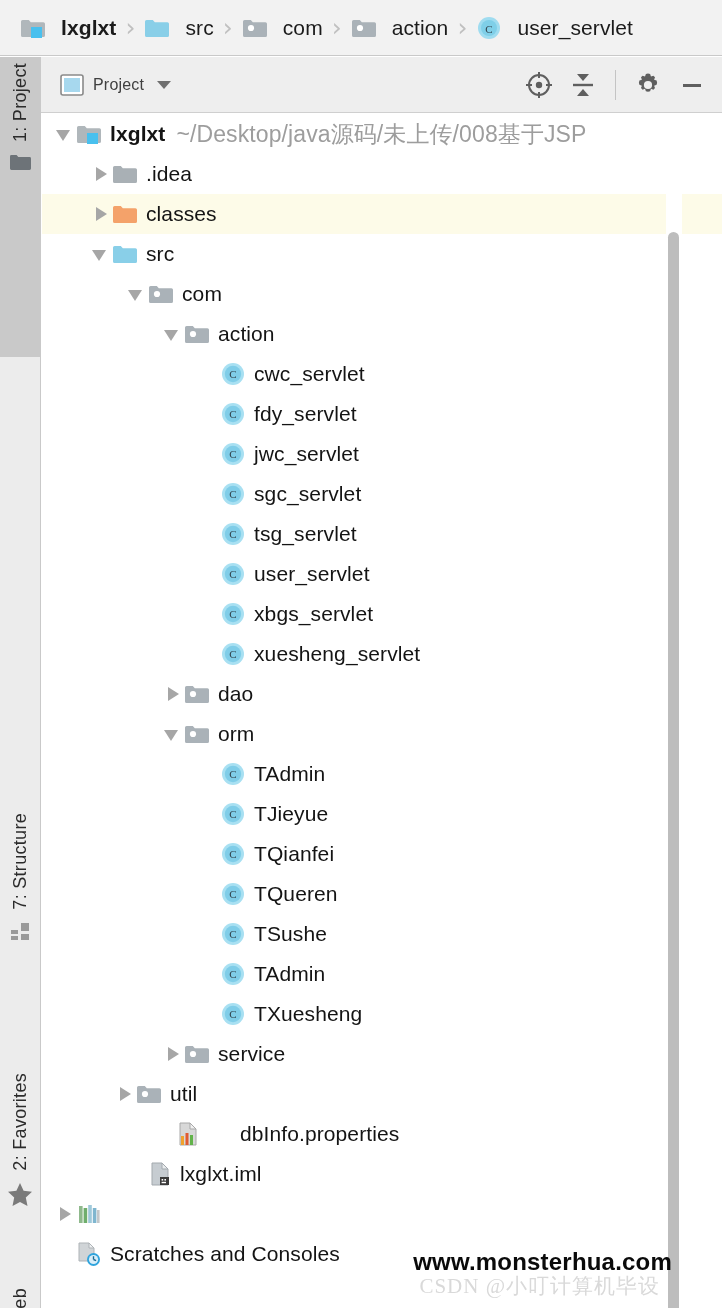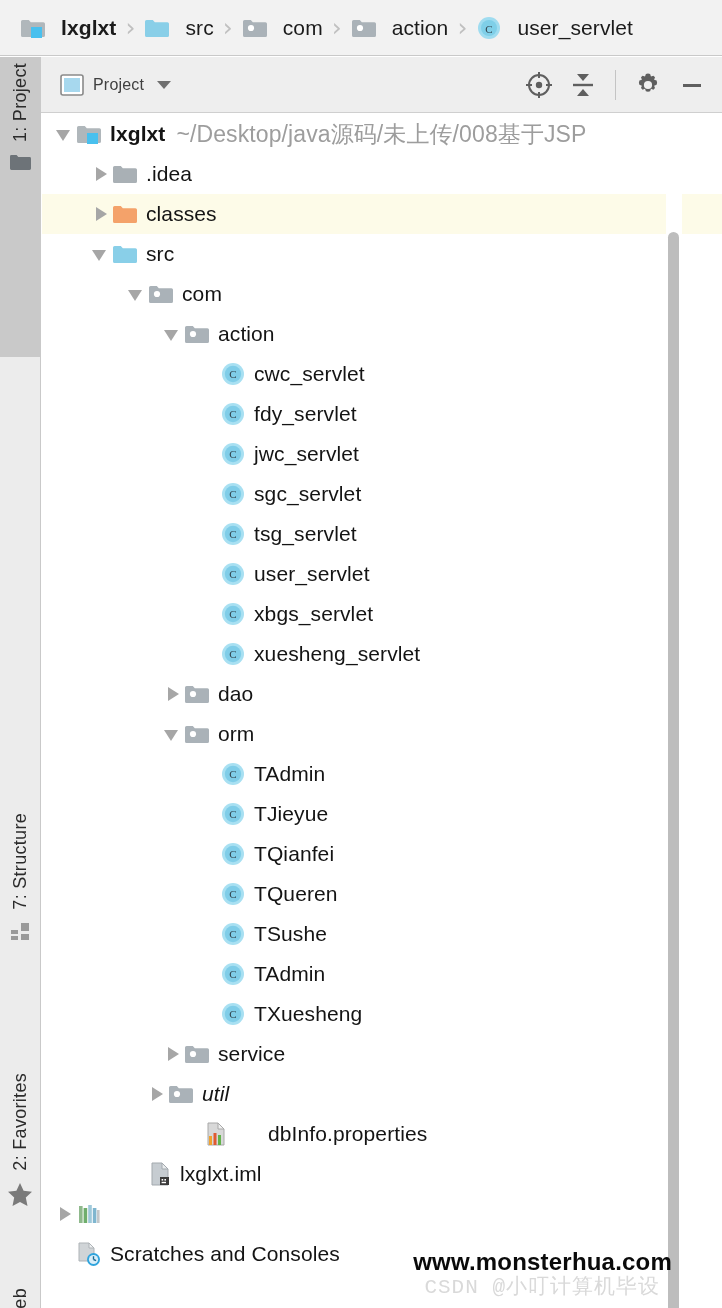--- a/index.html
+++ b/index.html
@@ -108,21 +108,21 @@
 
   
   .wm-main{
     position:absolute;right:10px;bottom:32px;
     font-size:24px;font-weight:bold;color:#0a0a0a;letter-spacing:.2px;
     font-family:"Liberation Sans",sans-serif;
   }
   .wm-csdn{
     position:absolute;right:22px;bottom:8px;
     font-size:21px;color:#d9d9d9;letter-spacing:1px;
-    font-family:Liberation Mono, monospace;
+    font-family:Liberation Serif, serif;
   }
 </style>
 </head>
 <body>
 
 <div id="app">
 
   <div class="breadcrumb-bar">
 
     <div class="crumb root">
@@ -508,31 +508,31 @@
       <div class="row" style="padding-left: 120px;">
         <span class="arrow closed"></span>
         <span class="ico">
           <svg width="26" height="22" viewBox="0 0 26 22">
             <path d="M1 4.5a1.6 1.6 0 0 1 1.6-1.6h6.2l2 2.3h12.6a1.6 1.6 0 0 1 1.6 1.6v11.6a1.6 1.6 0 0 1-1.6 1.6H2.6A1.6 1.6 0 0 1 1 18.4z" fill="#aab2b8"></path>
             <circle cx="9" cy="11" r="3.1" fill="#ffffff"></circle>
           </svg>
         </span>
         <span class="label">service</span>
       </div>
-      <div class="row" style="padding-left: 104px; font-style: italic;">
+      <div class="row" style="padding-left: 72px;">
         <span class="arrow closed"></span>
         <span class="ico">
           <svg width="26" height="22" viewBox="0 0 26 22">
             <path d="M1 4.5a1.6 1.6 0 0 1 1.6-1.6h6.2l2 2.3h12.6a1.6 1.6 0 0 1 1.6 1.6v11.6a1.6 1.6 0 0 1-1.6 1.6H2.6A1.6 1.6 0 0 1 1 18.4z" fill="#aab2b8"></path>
             <circle cx="9" cy="11" r="3.1" fill="#ffffff"></circle>
           </svg>
         </span>
         <span class="label">util</span>
       </div>
-      <div class="row" style="padding-left: 108px; gap: 32px;">
+      <div class="row" style="padding-left: 80px; gap: 32px;">
         <span class="arrow none"></span>
         <span class="ico">
           <svg width="24" height="26" viewBox="0 0 24 26">
             <path d="M4 2h10l6 6v16H4z" fill="#d8d8d8" stroke="#a8a8a8" stroke-width="1"></path>
             <path d="M14 2l6 6h-6z" fill="#f0f0f0" stroke="#a8a8a8" stroke-width="1"></path>
             <rect x="5" y="15" width="3" height="9" fill="#f0a22e"></rect>
             <rect x="9.5" y="12" width="3" height="12" fill="#e05a32"></rect>
             <rect x="14" y="14" width="3" height="10" fill="#62b34a"></rect>
           </svg>
         </span>

